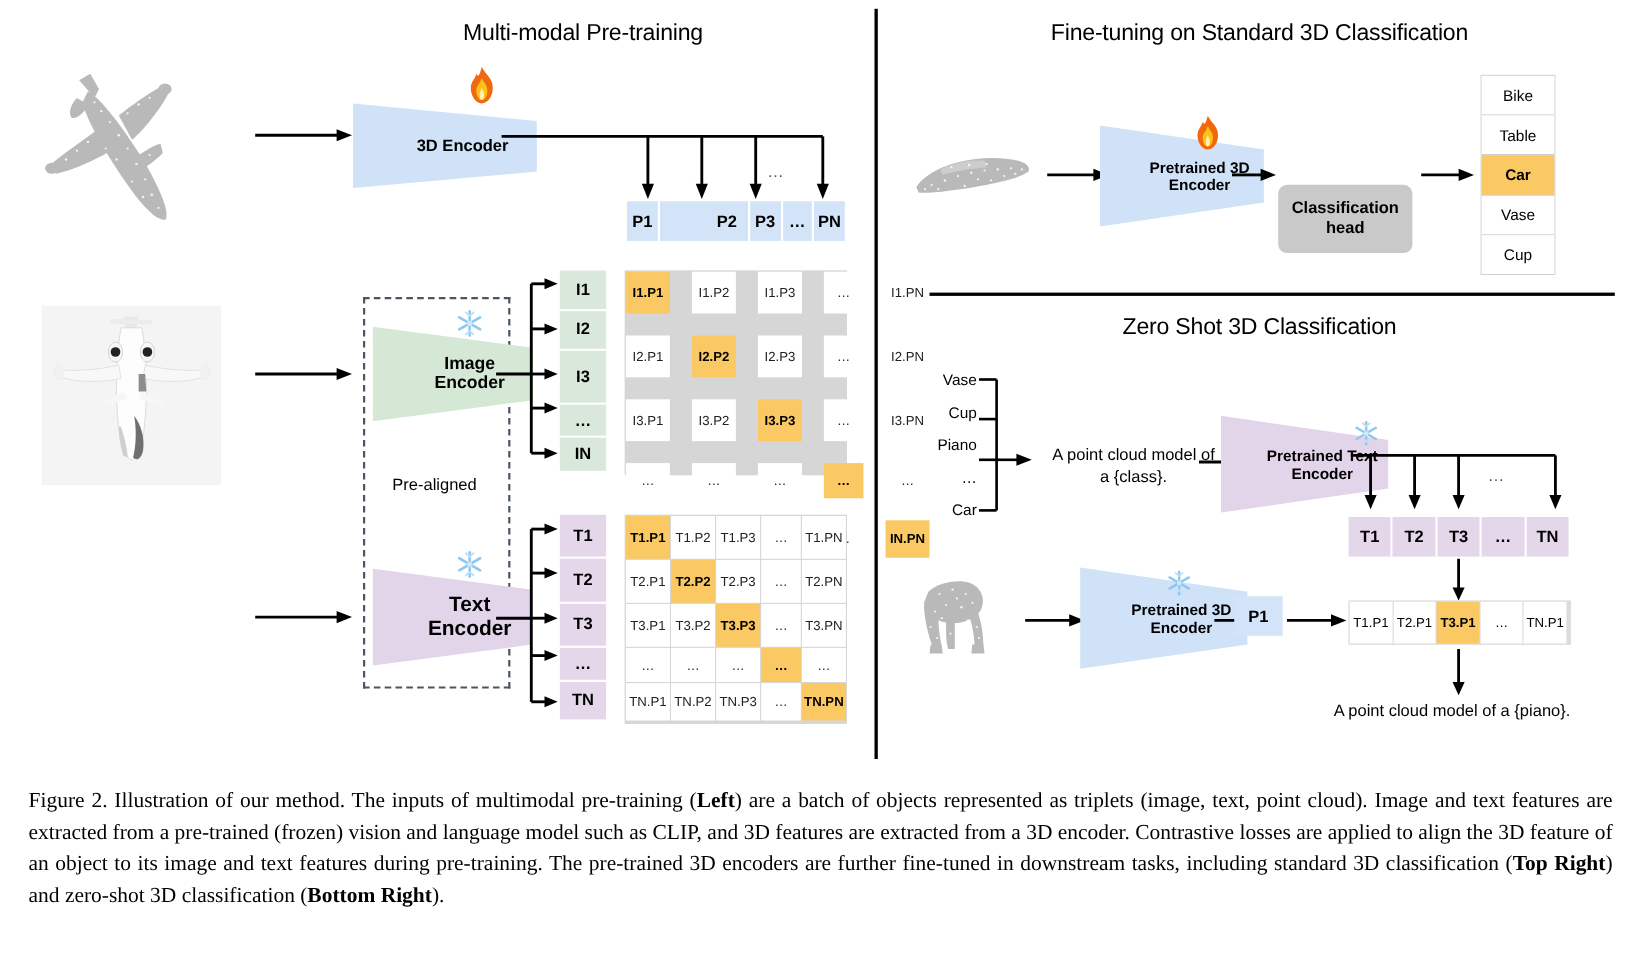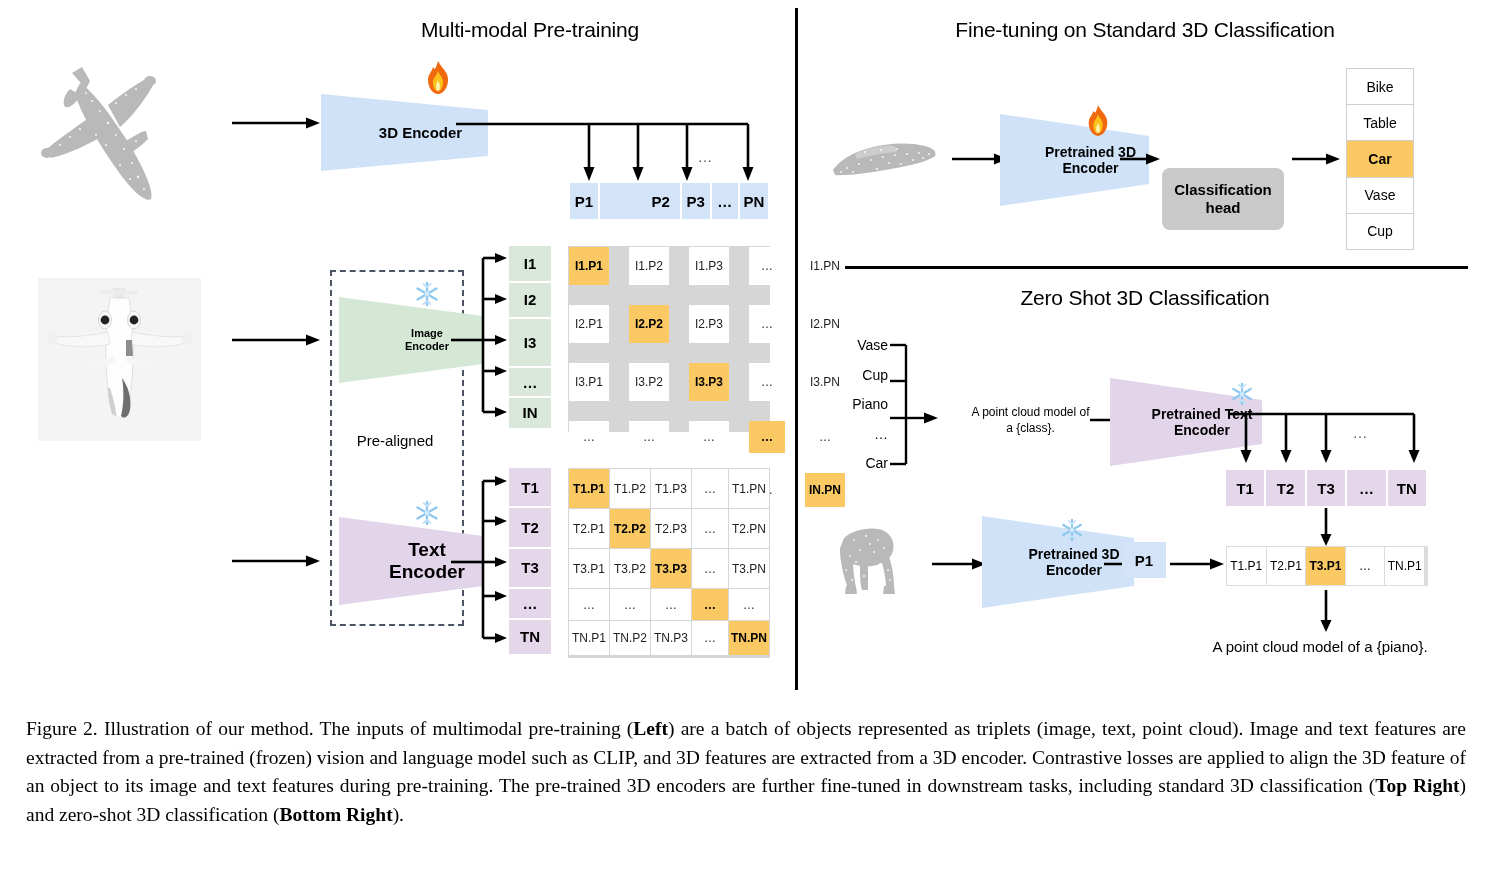--- a/index.html
+++ b/index.html
@@ -223,21 +223,21 @@
   <div class="abs" style="left:232px;top:332px;">
     <svg width="90" height="16" viewBox="0 0 90 16">
       <line x1="0" y1="8" x2="76" y2="8" stroke="#000" stroke-width="2.6"></line>
       <polygon points="88,8 74,2.5 74,13.5" fill="#000"></polygon>
     </svg>
   </div>
 
   <div class="dashbox" style="left:330px;top:270px;width:130px;height:352px;"></div>
   <div class="txt abs" style="left:330px;top:432px;width:130px;font-size:15px;">Pre-aligned</div>
 
-  <div class="trap" style="left:339px;top:293px;width:112px;height:94px;font-size:11px;">
+  <div class="trap" style="left:339px;top:293px;width:112px;height:94px;font-size:16px;">
     <svg class="trap-shape" viewBox="0 0 112 94" preserveAspectRatio="none">
       <polygon points="0,4 112,23 112,71 0,90" fill="#d5e8d6"></polygon>
     </svg>
     <span class="trap-label">
       <span>Image</span><br>
       <span>Encoder</span>
     </span>
   </div>
 
   <div class="abs" style="left:414px;top:281px;">
@@ -512,21 +512,21 @@
         <line x1="2" y1="39" x2="18" y2="39"></line>
         <line x1="2" y1="76" x2="18" y2="76"></line>
         <line x1="2" y1="122" x2="18" y2="122"></line>
         <line x1="18" y1="3" x2="18" y2="122"></line>
         <line x1="18" y1="76" x2="38" y2="76"></line>
       </g>
       <polygon points="50,76 36,70.5 36,81.5" fill="#000"></polygon>
     </svg>
   </div>
 
-  <div class="txt abs" style="left:938px;top:404px;width:185px;font-size:12px;line-height:1.35;">
+  <div class="txt abs" style="left:938px;top:404px;width:185px;font-size:15px;line-height:1.35;">
     <span>A point cloud model of</span><br>
     <span>a {class}.</span>
   </div>
 
   <div class="abs" style="left:1090px;top:412px;">
     <svg width="48" height="16" viewBox="0 0 48 16">
       <line x1="0" y1="8" x2="34" y2="8" stroke="#000" stroke-width="2.6"></line>
       <polygon points="46,8 32,2.5 32,13.5" fill="#000"></polygon>
     </svg>
   </div>

